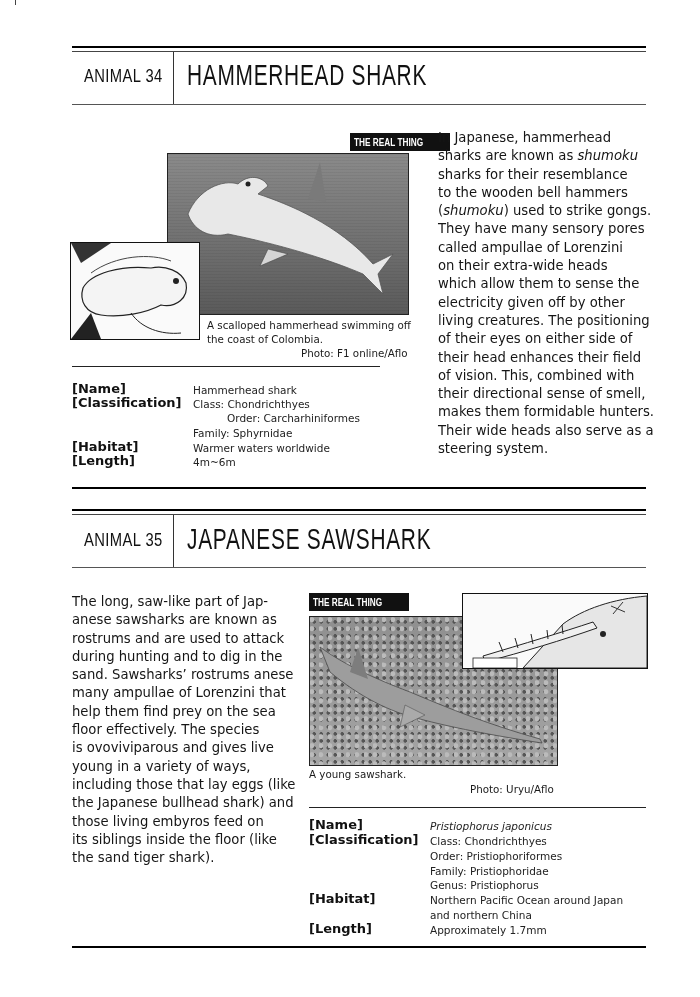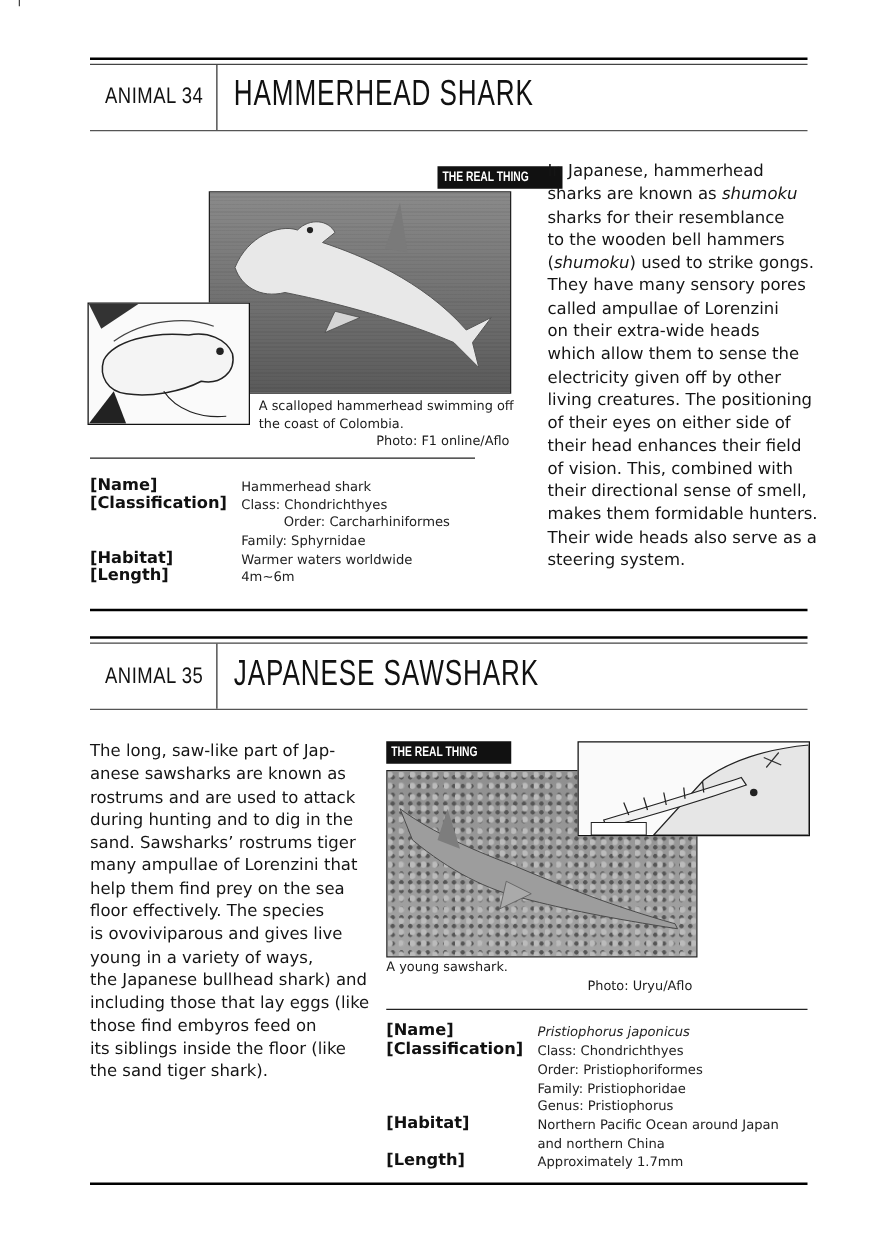--- a/index.html
+++ b/index.html
@@ -105,29 +105,29 @@
   <div class="vrule" style="left:173px;top:515px;height:52px;"></div>
   <div class="rule" style="top:567px;height:1px;background:#555;"></div>
   <div class="animal-no" style="left:84px;top:530px;">ANIMAL 35</div>
   <div class="animal-title" style="left:187px;top:523px;">JAPANESE SAWSHARK</div>
 
   <div class="body-text" style="left:72px;top:593px;">
       <span class="line">The long, saw-like part of Jap-</span>
       <span class="line">anese sawsharks are known as</span>
       <span class="line">rostrums and are used to attack</span>
       <span class="line">during hunting and to dig in the</span>
-      <span class="line">sand. Sawsharks’ rostrums tiger</span>
+      <span class="line">sand. Sawsharks’ rostrums anese</span>
       <span class="line">many ampullae of Lorenzini that</span>
       <span class="line">help them find prey on the sea</span>
       <span class="line">floor effectively. The species</span>
       <span class="line">is ovoviviparous and gives live</span>
       <span class="line">young in a variety of ways,</span>
+      <span class="line">including those that lay eggs (like</span>
       <span class="line">the Japanese bullhead shark) and</span>
-      <span class="line">including those that lay eggs (like</span>
-      <span class="line">those find embyros feed on</span>
+      <span class="line">those living embyros feed on</span>
       <span class="line">its siblings inside the floor (like</span>
       <span class="line">the sand tiger shark).</span>
     </div>
 
   <div class="badge" style="left:309px;top:593px;"><span>THE REAL THING</span></div>
   <div class="photo" style="left:309px;top:616px;width:247px;height:148px;
        background:radial-gradient(circle at 20% 30%, #bbb 0 2px, transparent 3px) 0 0/9px 9px, radial-gradient(circle at 60% 70%, #555 0 1.5px, transparent 2px) 0 0/7px 7px, linear-gradient(180deg,#8f8f8f,#a5a5a5);">
     <svg width="247" height="148" viewBox="0 0 247 148">
       <path d="M10,30 C30,45 60,60 100,75 C140,92 180,108 230,122 L232,126 C180,118 140,110 110,102 C80,95 50,80 20,55 Z" fill="#9d9d9d" stroke="#4a4a4a" stroke-width="0.8"></path>
       <path d="M40,55 L48,30 L58,62 Z" fill="#7d7d7d"></path>

